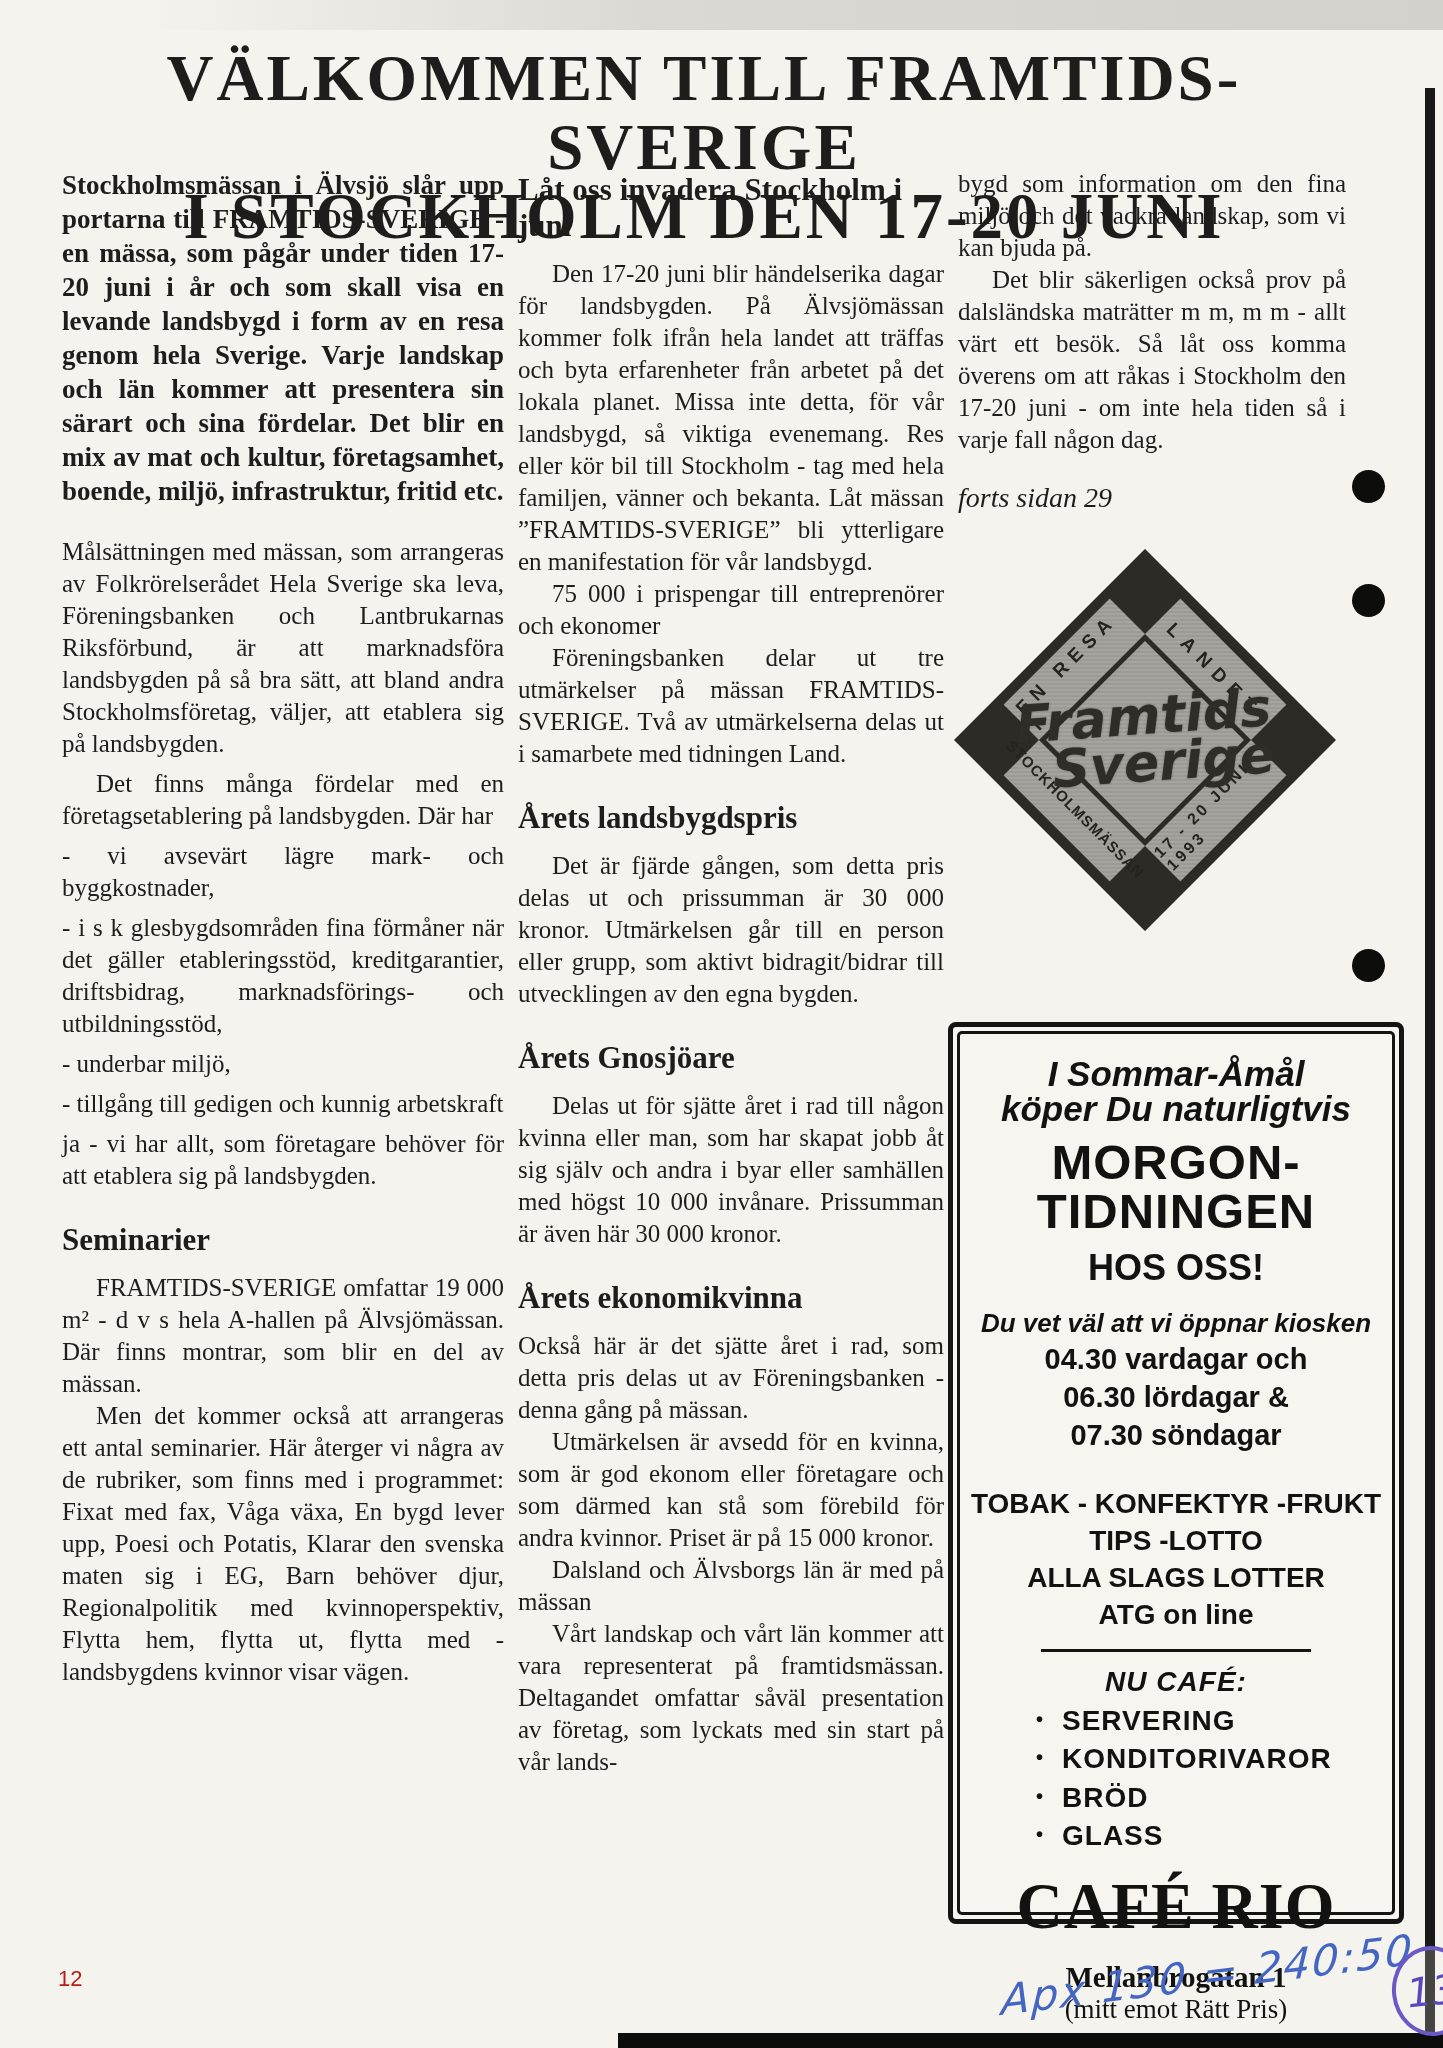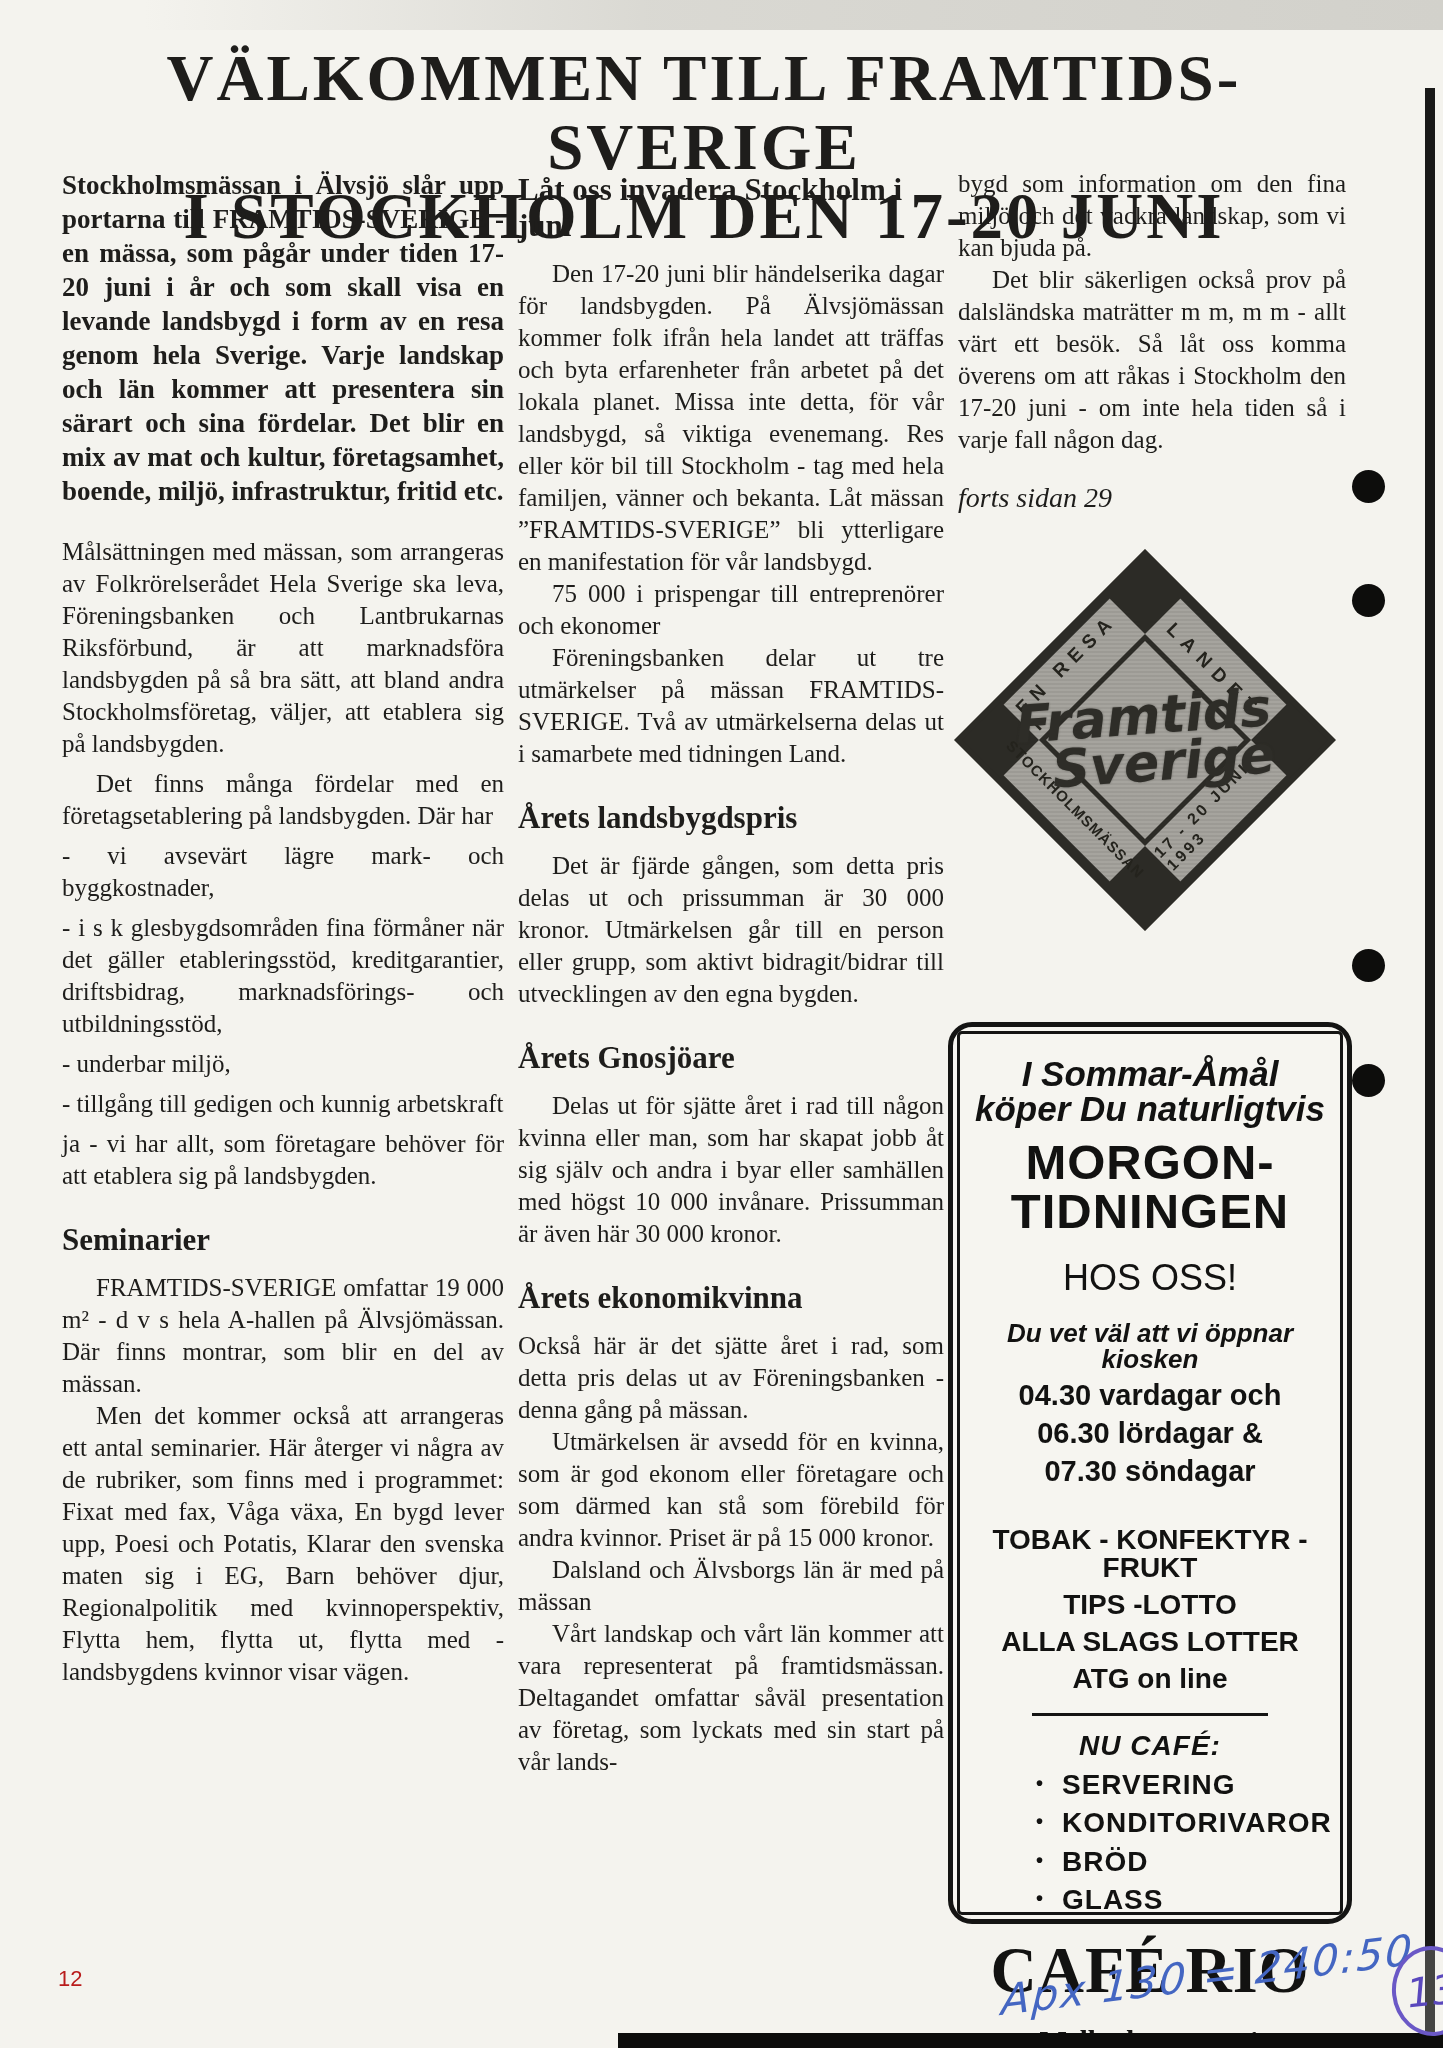--- a/index.html
+++ b/index.html
@@ -48,29 +48,29 @@
   .d-bottom{bottom:4px;left:52px;right:52px;height:44px;font-size:16px;letter-spacing:3px;}
   .d-left{left:6px;top:56px;bottom:56px;width:42px;writing-mode:vertical-rl;font-size:15px;letter-spacing:1px;}
   .d-rightedge{right:6px;top:56px;bottom:56px;width:42px;writing-mode:vertical-rl;font-size:19px;letter-spacing:8px;}
   .d-center{position:absolute;inset:0;display:flex;flex-direction:column;align-items:center;justify-content:center;
     transform:rotate(41deg);z-index:3;font-family:"DejaVu Sans",sans-serif;
     font-weight:bold;font-style:italic;font-size:52px;line-height:.9;color:#2e2d28;
     text-shadow:0 0 2px rgba(46,45,40,.55);}
   .d-center .l2{margin-left:34px;}
 
   
-  .ad{position:absolute;left:948px;top:1022px;width:404px;height:902px;box-sizing:border-box;
-    border:5px solid #141413;border-radius:24px;padding:4px;background:#f6f5f0;}
+  .ad{position:absolute;left:948px;top:1022px;width:456px;height:902px;box-sizing:border-box;
+    border:5px solid #141413;border-radius:8px;padding:4px;background:#f6f5f0;}
   .ad-in{box-sizing:border-box;height:100%;border:3px solid #141413;border-radius:5px;
     text-align:center;font-family:"Liberation Sans",sans-serif;color:#121211;
     padding:22px 8px 0;}
   .ad-in div{line-height:1.0;}
   .a-intro{font-size:35px;font-weight:bold;font-style:italic;line-height:1.15 !important;}
   .a-prod{font-size:49px;font-weight:bold;letter-spacing:1px;margin-top:12px;line-height:1.04 !important;}
-  .a-hos{font-size:36px;font-weight:normal;margin-top:24px;}
+  .a-hos{font-size:36px;font-weight:bold;margin-top:14px;}
   .a-kiosk{font-size:26px;font-weight:bold;font-style:italic;margin-top:24px;}
   .a-hours{font-size:29px;font-weight:bold;margin-top:9px;}
   .a-offer{font-size:28px;font-weight:bold;margin-top:9px;}
   .a-offer.big-gap{margin-top:40px;}
   .a-hr{width:65%;border:0;border-top:3px solid #141413;margin:20px auto 16px;}
   .a-nu{font-size:28px;font-weight:bold;font-style:italic;letter-spacing:1px;}
   .a-list{list-style:none;margin:10px 16px 0;padding:0 0 0 52px;text-align:left;}
   .a-list li{font-size:28px;font-weight:bold;letter-spacing:1px;margin-top:9px;line-height:1.05;}
   .a-list li::before{content:"•";font-size:20px;margin-right:18px;position:relative;top:-4px;}
   .a-cafe{font-family:"Liberation Serif",serif;font-weight:bold;font-size:66px;letter-spacing:1px;

